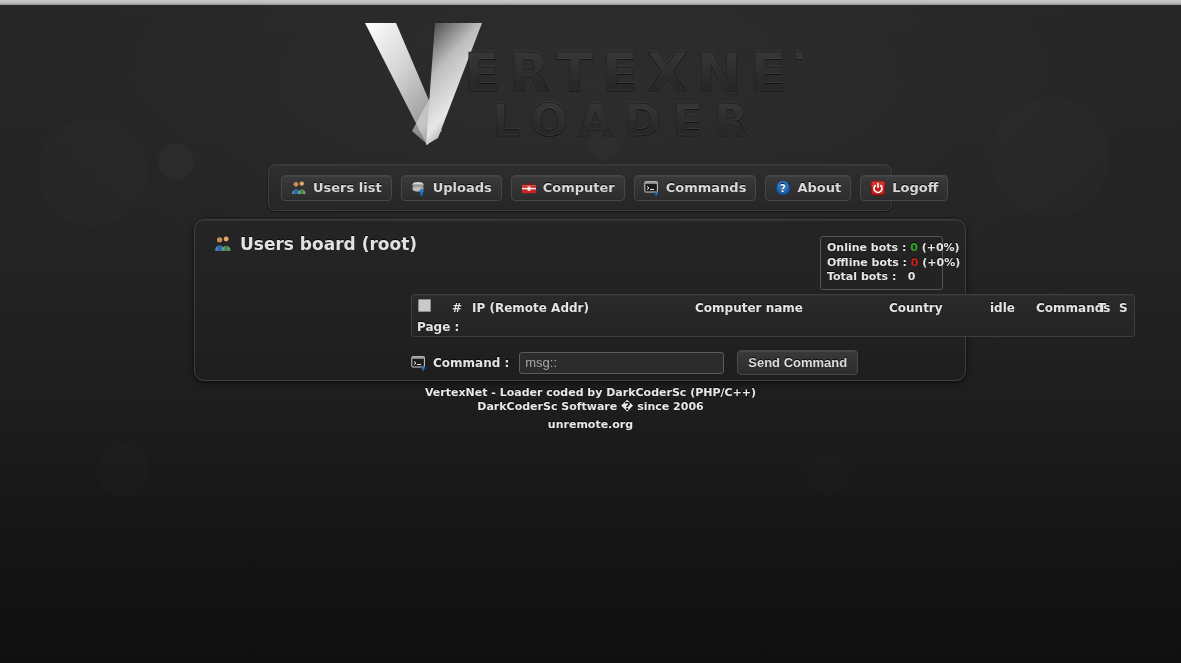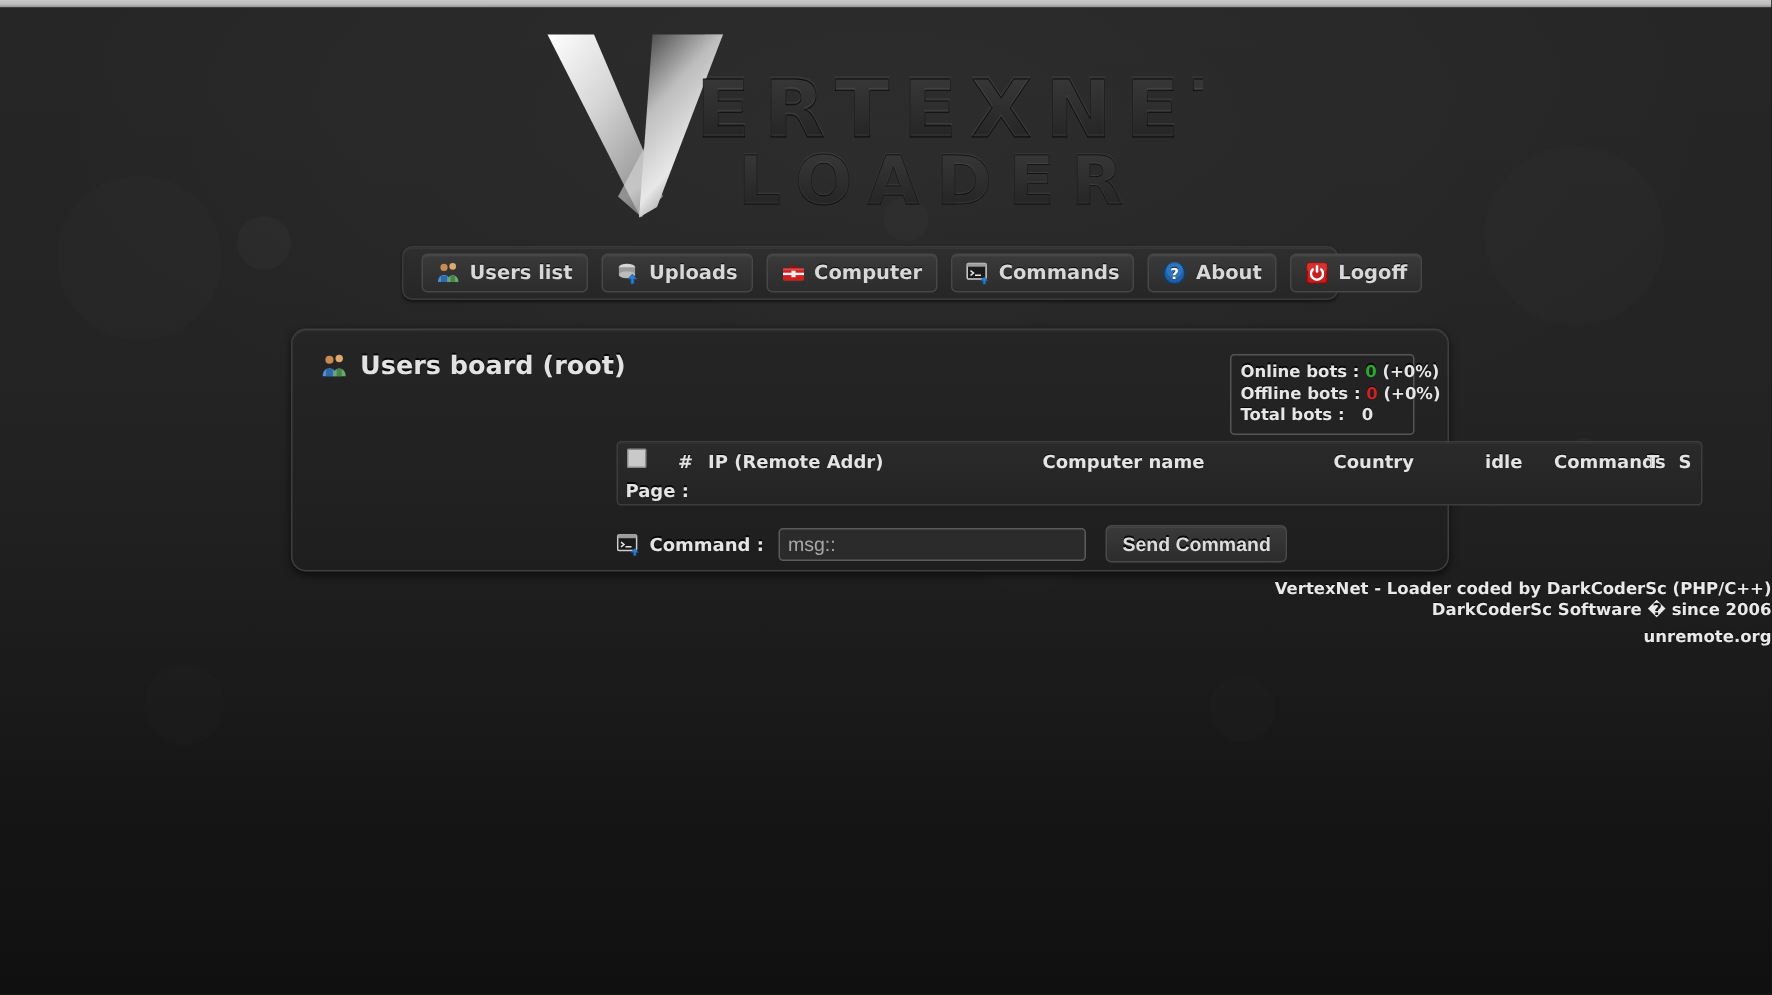--- a/index.html
+++ b/index.html
@@ -38,21 +38,21 @@
   .b8{ left:990px; top:92px; width:120px; height:120px; background:rgba(255,255,255,0.010);}
   .b9{ left:640px; top:300px; width:90px; height:90px; background:rgba(255,255,255,0.008);}
 
   
   .logo-wrap{ position:absolute; left:0; top:0; width:1181px; height:148px; }
   .logo{ position:absolute; left:352px; top:8px; width:450px; height:135px; }
   .logo svg{ display:block; }
 
   
   .navbar{
-    position:absolute; left:268px; top:159px; width:624px; height:36px;
+    position:absolute; left:268px; top:159px; width:624px; height:47px;
     background:linear-gradient(to bottom,#2e2e2e,#262626);
     border:1px solid #3b3b3b; border-radius:7px;
     box-shadow:0 1px 2px rgba(0,0,0,0.55), inset 0 1px 0 rgba(255,255,255,0.045);
     display:flex; align-items:center; gap:9px; padding:0 12px;
   }
   .navbtn{
     display:flex; align-items:center; gap:6px;
     height:26px; padding:0 9px;
     background:linear-gradient(to bottom,#3a3a3a,#2c2c2c);
     border:1px solid #474747; border-radius:4px;
@@ -148,21 +148,21 @@
     border:1px solid #4a4a4a; border-radius:4px;
     color:#dcdcdc; font-size:13px; font-weight:bold;
     font-family:Liberation Sans, sans-serif;
     text-shadow:0 -1px 0 rgba(0,0,0,0.85); cursor:pointer;
     box-shadow:inset 0 1px 0 rgba(255,255,255,0.06);
   }
 
   
   .footer{
     position:absolute; left:0; top:381px; width:1181px;
-    text-align:right; color:#e9e9e9;
+    text-align:center; color:#e9e9e9;
     font-size:11px; font-weight:bold; line-height:13.5px;
     text-shadow:0 -1px 0 rgba(0,0,0,0.8);
   }
   .footer .l3{ margin-top:5px; }
 </style>
 </head>
 <body>
 
 <div class="chrome-strip"></div>
 

